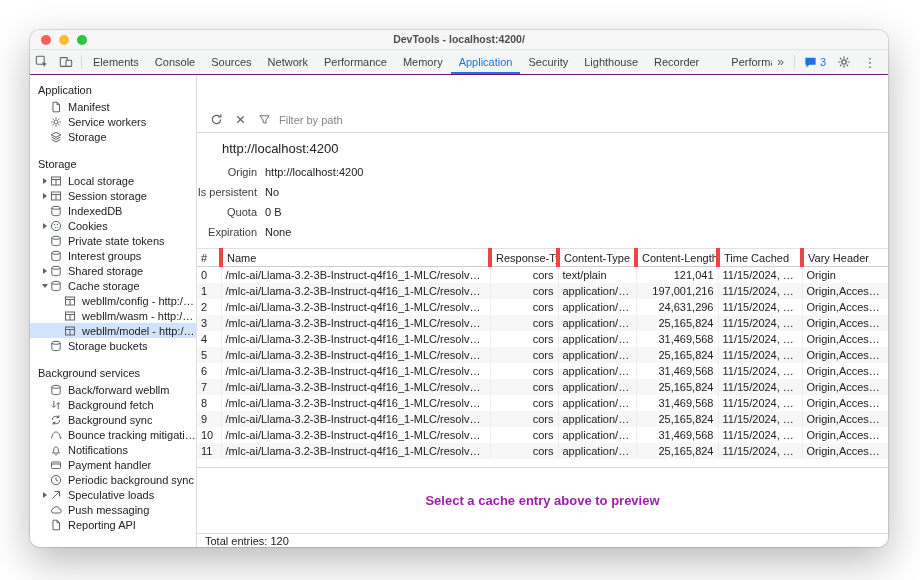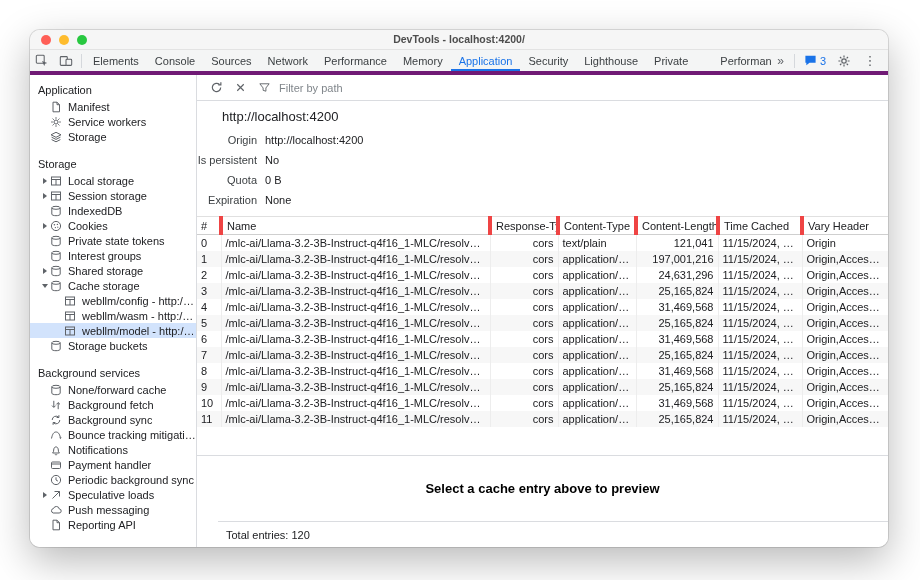--- a/index.html
+++ b/index.html
@@ -6,21 +6,21 @@
   html,body { width:920px; height:580px; background:#ffffff; font-family:"Liberation Sans",sans-serif; overflow:hidden; }
   .window{ position:absolute; left:30px; top:30px; width:858px; height:517px; background:#fff; border-radius:10px;
     box-shadow:0 14px 40px rgba(0,0,0,.28), 0 0 0 1px rgba(0,0,0,.12); display:flex; flex-direction:column; overflow:hidden;}
   
   .titlebar{height:20px; background:#f6f6f6; border-bottom:1px solid #e3e3e3; position:relative; flex:none;}
   .traffic{position:absolute; left:11px; top:5px; display:flex; gap:8px;}
   .tl{width:10px;height:10px;border-radius:50%;display:inline-block;}
   .tl.red{background:#ff5f57;} .tl.yellow{background:#febc2e;} .tl.green{background:#28c840;}
   .win-title{position:absolute; left:0; right:0; top:3px; text-align:center; font-size:10.5px; font-weight:600; color:#4d4d4d;}
   
-  .tabbar{height:25px; background:#f4f5f5; border-bottom:4px solid #701a75; display:flex; align-items:stretch; flex:none; font-size:11px; color:#3c4043;}
+  .tabbar{height:25px; background:#f4f5f5; border-bottom:1px solid #701a75; display:flex; align-items:stretch; flex:none; font-size:11px; color:#3c4043;}
   .tb-icon{width:24px; display:flex; align-items:center; justify-content:center; cursor:pointer; flex:none;}
   .tb-icon svg{width:14px;height:14px;}
   .vsep{width:1px; height:14px; background:#d5d8dc; align-self:center; margin:0 3px; flex:none;}
   .tabs{display:flex; align-items:stretch; flex:1; min-width:0; overflow:hidden;}
   .tab{display:flex; align-items:center; padding:0 8px; cursor:pointer; white-space:nowrap; gap:4px;}
   .tab.active{color:#1a73e8; box-shadow:inset 0 -2px 0 #1a73e8;}
   .tab.gap{margin-left:16px;}
   .tb-right{display:flex; align-items:center; padding-right:6px; flex:none; gap:2px;}
   .more{padding:0 5px; color:#5f6368; font-size:12px; cursor:pointer;}
   .issues{display:flex; align-items:center; gap:3px; color:#1a73e8; font-size:11px; padding:0 4px; cursor:pointer;}
@@ -35,40 +35,40 @@
   .tree-item.depth1{padding-left:24px;}
   .tree-item.selected{background:#d2e3fc;}
   .exp{width:10px; flex:none; display:flex; align-items:center; justify-content:center;}
   .exp.col::before{content:''; display:block; border-left:4px solid #5f6368; border-top:3px solid transparent; border-bottom:3px solid transparent;}
   .exp.expd::before{content:''; display:block; border-top:4px solid #5f6368; border-left:3px solid transparent; border-right:3px solid transparent;}
   .ticon{width:13px; height:12px; flex:none; margin-right:5px; display:flex; align-items:center;}
   .ticon svg{width:12px; height:12px;}
   .tlabel{overflow:hidden; text-overflow:ellipsis;}
   
   .main{flex:1; min-width:0; display:flex; flex-direction:column; background:#fff;}
-  .toolbar{height:26px; flex:none; border-bottom:1px solid #dadce0; display:flex; align-items:center; padding-left:8px; gap:2px;}
+  .toolbar{height:26px; flex:none; border-bottom:1px solid #dadce0; display:flex; align-items:center; padding-left:8px; gap:2px;margin-top:32px;}
   .tbtn{width:22px; height:22px; display:flex; align-items:center; justify-content:center; cursor:pointer; flex:none;}
   .tbtn svg{width:13px; height:13px;}
   .filter-ph{font-size:11px; color:#80868b; margin-left:2px; cursor:text;}
   .content{flex:1; min-height:0; overflow:hidden;}
   .origin-title{font-size:13px; color:#202124; padding:8px 0 6px 25px;}
   .details{padding-bottom:6px;}
   .detail-row{height:20px; line-height:20px; font-size:11px; display:flex;}
   .detail-label{width:60px; flex:none; text-align:right; color:#3c4043; margin-right:8px;}
   .detail-value{color:#202124; white-space:nowrap;}
   .grid{width:100%; border-collapse:collapse; table-layout:fixed; font-size:11px;}
   .grid th{height:18px; font-weight:400; text-align:left; padding:0 4px; color:#202124; border-top:1px solid #e0e0e0; border-bottom:1px solid #cfcfcf; white-space:nowrap; overflow:hidden;}
   .grid th + th{border-left:4px solid #ef4444;}
   .grid td{height:16px; padding:0 4px; white-space:nowrap; overflow:hidden; text-overflow:ellipsis; color:#202124;}
   .grid td + td{border-left:1px solid #ededed;}
   .grid tbody tr:nth-child(even){background:#f7f7f7;}
   .c-rtype,.c-clen{text-align:right;}
   .preview{height:66px; flex:none; border-top:1px solid #dadce0; display:flex; align-items:center; justify-content:center;}
-  .preview span{font-size:13px; font-weight:700; color:#000000;}
-  .statusbar{height:26px; flex:none; border-top:1px solid #dadce0; display:flex; align-items:center; padding-left:8px; font-size:11px; color:#202124;margin-left:21px;}
+  .preview span{font-size:13px; font-weight:700; color:#a21caf;}
+  .statusbar{height:14px; flex:none; border-top:1px solid #dadce0; display:flex; align-items:center; padding-left:8px; font-size:11px; color:#202124;}
 </style>
 </head>
 <body>
 
 <div class="window">
   <div class="titlebar">
     <div class="traffic">
       <span class="tl red"></span>
       <span class="tl yellow"></span>
       <span class="tl green"></span>
@@ -112,21 +112,21 @@
         <div class="tab active">
           <span>Application</span>
         </div>
         <div class="tab">
           <span>Security</span>
         </div>
         <div class="tab">
           <span>Lighthouse</span>
         </div>
         <div class="tab">
-          <span>Private</span>
+          <span>Recorder</span>
         </div>
         <div class="tab gap">
           <span>Performance insights</span>
         </div>
       </div>
     <div class="tb-right">
       <span class="more">»</span>
       <div class="vsep"></div>
       <span class="issues">
         <svg viewBox="0 0 14 14">
@@ -303,21 +303,21 @@
         </div>
         <div class="section-title">Background services</div>
         <div class="tree-item">
           <span class="exp"></span>
           <span class="ticon">
             <svg viewBox="0 0 12 12">
               <ellipse cx="6" cy="2.8" rx="4.2" ry="1.5" fill="none" stroke="#5f6368"></ellipse>
               <path d="M1.8 2.8v6.4c0 .85 1.9 1.5 4.2 1.5s4.2-.65 4.2-1.5V2.8" fill="none" stroke="#5f6368"></path>
             </svg>
           </span>
-          <span class="tlabel">None/forward cache</span>
+          <span class="tlabel">Back/forward webllm</span>
         </div>
         <div class="tree-item">
           <span class="exp"></span>
           <span class="ticon">
             <svg viewBox="0 0 12 12">
               <path d="M3.8 1.8v6.4M2 6.6l1.8 1.8 1.8-1.8M8.2 10.2V3.8M6.4 5.4l1.8-1.8L10 5.4" fill="none" stroke="#5f6368"></path>
             </svg>
           </span>
           <span class="tlabel">Background fetch</span>
         </div>

